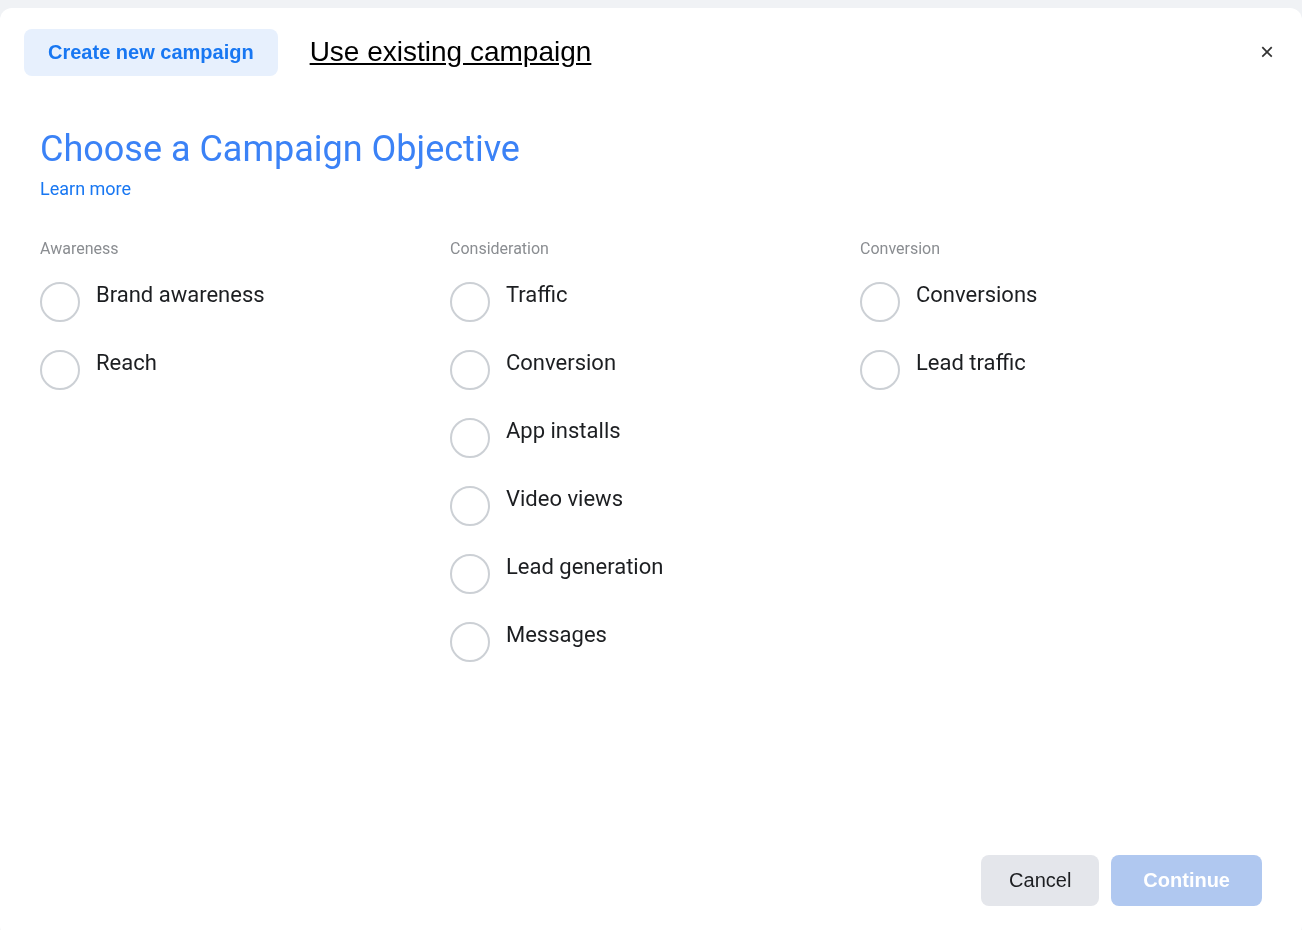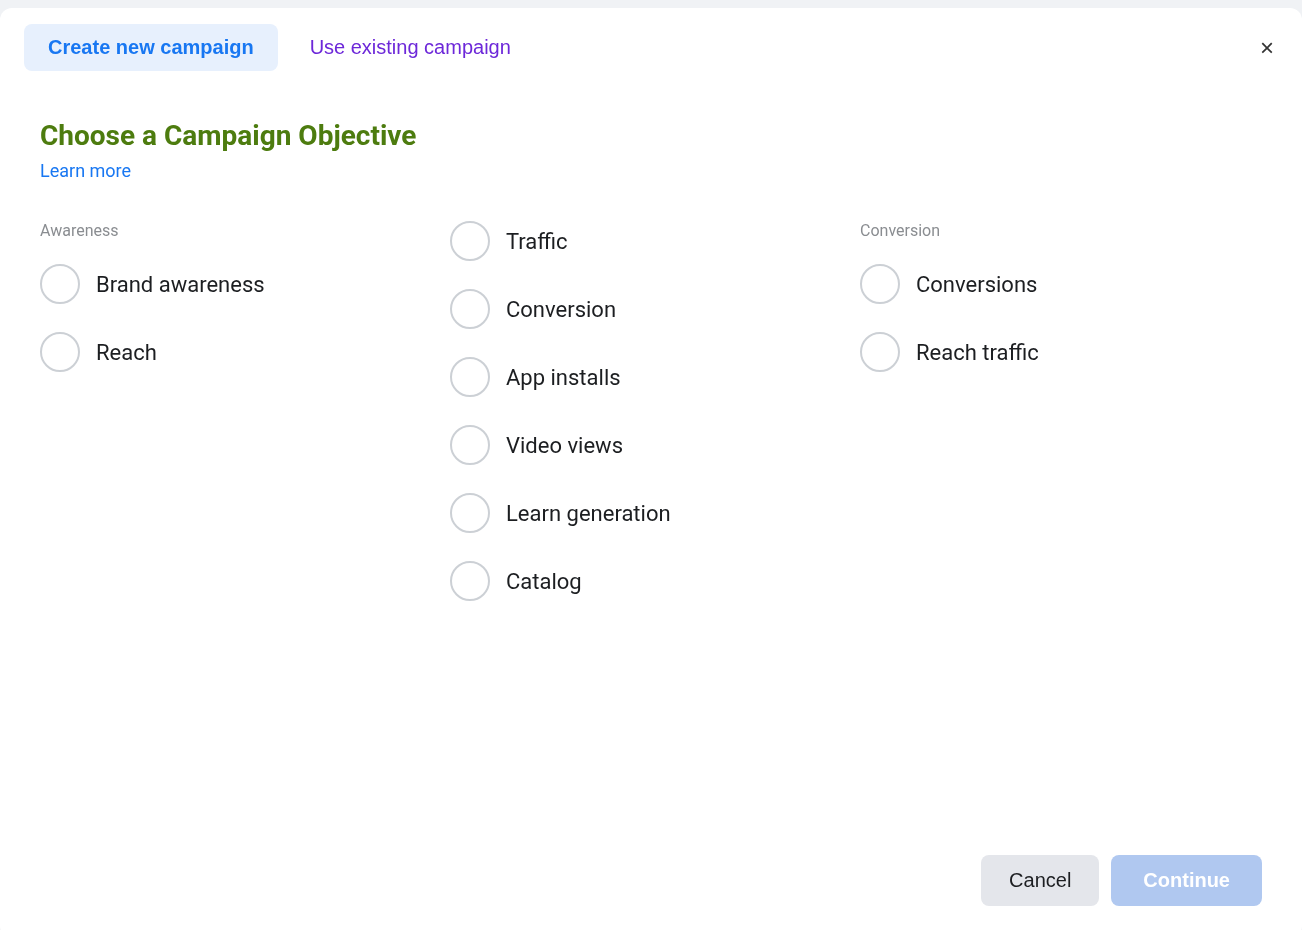--- a/index.html
+++ b/index.html
@@ -44,26 +44,27 @@
       font-size: 20px;
       padding: 12px 24px;
       border-radius: 8px;
       cursor: pointer;
       border: none;
       margin-right: 16px;
     }
 
     .tab-existing {
       background: none;
-      color: #6d28d9;
-      font-size: 20px;
+      color: #000000;
+      font-size: 28px;
       font-weight: 400;
       border: none;
       cursor: pointer;
       padding: 12px 16px;
+      text-decoration: underline;
     }
 
     .close-btn {
       position: absolute;
       right: 24px;
       top: 50%;
       transform: translateY(-50%);
       background: none;
       border: none;
       cursor: pointer;
@@ -72,23 +73,23 @@
       line-height: 1;
       padding: 4px;
     }
 
     .modal-body {
       padding: 32px 40px 24px 40px;
       flex: 1;
     }
 
     .page-title {
-      font-size: 28px;
-      font-weight: 700;
-      color: #4d7c0f;
+      font-size: 36px;
+      font-weight: 400;
+      color: #3b82f6;
       margin-bottom: 8px;
     }
 
     .learn-more-link {
       color: #1877f2;
       font-size: 18px;
       text-decoration: none;
       cursor: pointer;
     }
 
@@ -105,21 +106,21 @@
 
     .column-header {
       font-size: 16px;
       color: #8a8d91;
       font-weight: 400;
       margin-bottom: 24px;
     }
 
     .objective-item {
       display: flex;
-      align-items: center;
+      align-items: flex-start;
       margin-bottom: 28px;
       cursor: pointer;
     }
 
     .radio-circle {
       width: 40px;
       height: 40px;
       border-radius: 50%;
       border: 2px solid #ccd0d5;
       background: #fff;
@@ -190,55 +191,56 @@
           <div class="radio-circle"></div>
           <span class="objective-label">Brand awareness</span>
         </div>
         <div class="objective-item">
           <div class="radio-circle"></div>
           <span class="objective-label">Reach</span>
         </div>
       </div>
 
       <div class="objective-column">
+        <div class="column-header">Consideration</div>
         <div class="objective-item">
           <div class="radio-circle"></div>
           <span class="objective-label">Traffic</span>
         </div>
         <div class="objective-item">
           <div class="radio-circle"></div>
           <span class="objective-label">Conversion</span>
         </div>
         <div class="objective-item">
           <div class="radio-circle"></div>
           <span class="objective-label">App installs</span>
         </div>
         <div class="objective-item">
           <div class="radio-circle"></div>
           <span class="objective-label">Video views</span>
         </div>
         <div class="objective-item">
           <div class="radio-circle"></div>
-          <span class="objective-label">Learn generation</span>
-        </div>
-        <div class="objective-item">
-          <div class="radio-circle"></div>
-          <span class="objective-label">Catalog</span>
+          <span class="objective-label">Lead generation</span>
+        </div>
+        <div class="objective-item">
+          <div class="radio-circle"></div>
+          <span class="objective-label">Messages</span>
         </div>
       </div>
 
       <div class="objective-column">
         <div class="column-header">Conversion</div>
         <div class="objective-item">
           <div class="radio-circle"></div>
           <span class="objective-label">Conversions</span>
         </div>
         <div class="objective-item">
           <div class="radio-circle"></div>
-          <span class="objective-label">Reach traffic</span>
+          <span class="objective-label">Lead traffic</span>
         </div>
       </div>
     </div>
   </div>
 
   <div class="modal-footer">
     <button class="btn-cancel">Cancel</button>
     <button class="btn-continue">Continue</button>
   </div>
 </div>

